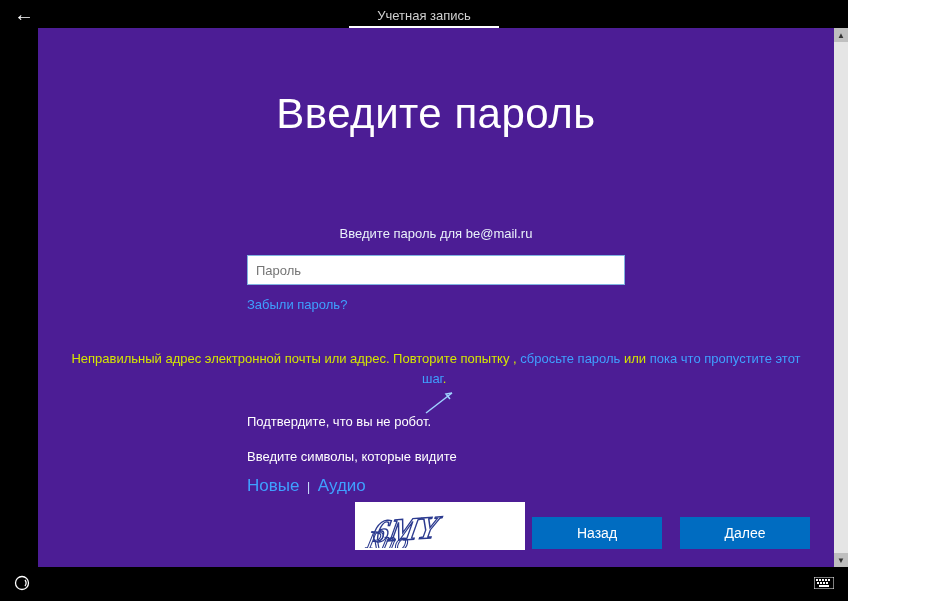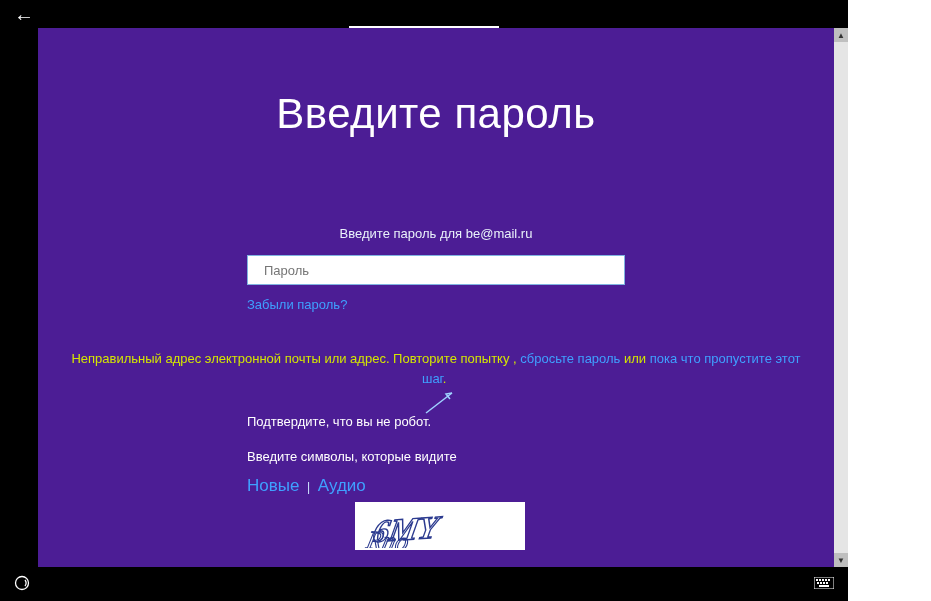--- a/index.html
+++ b/index.html
@@ -100,21 +100,21 @@
       margin-bottom: 14px;
       color: #eaf2fb;
     }
     .pwd {
       width: 378px;
       height: 30px;
       background: #fff;
       border: 1px solid #7fb3e0;
       color: #666;
       font-size: 13px;
-      padding: 0 16px;
+      padding: 0 8px;
       outline: none;
     }
     .forgot {
       display: inline-block;
       color: #3fa0ff;
       font-size: 13px;
       margin-top: 12px;
       cursor: pointer;
     }
     .error-line {
@@ -199,20 +199,21 @@
       height: 601px;
       background:#fff;
     }
   </style>
 </head>
 <body>
 
 <div class="outer">
   <div class="topbar">
     <span class="back-arrow">←</span>
+    <span class="tab-label">Учетная запись</span>
     <span class="tab-underline"></span>
   </div>
 
   <div class="surface-wrap">
     <div class="scroll-track">
       <div class="scroll-up">▲</div>
       <div class="scroll-down">▼</div>
     </div>
 
     <div class="panel">
@@ -245,20 +246,24 @@
           <span class="lk">Аудио</span>
         </div>
         <div class="captcha-img">
           <svg width="160" height="44" viewBox="0 0 160 44">
             <text x="20" y="34" font-family="Georgia, 'Times New Roman', serif" font-size="32" font-style="italic" font-weight="bold" fill="none" stroke="#2b3a8f" stroke-width="1.4" transform="skewX(-14) rotate(-4 80 22)">6MY</text>
             <text x="14" y="48" font-family="Georgia, serif" font-size="26" font-style="italic" fill="none" stroke="#2b3a8f" stroke-width="1.1" transform="skewX(-10) rotate(3 80 30)">Rno</text>
           </svg>
         </div>
       </div>
 
+      <div class="buttons">
+        <button class="btn">Назад</button>
+        <button class="btn">Далее</button>
+      </div>
     </div>
   </div>
 
   <div class="bottombar">
     <span class="ease">
       <svg width="16" height="16" viewBox="0 0 16 16" fill="none" stroke="#fff" stroke-width="1.3">
         <circle cx="8" cy="8" r="6.5"></circle>
         <path d="M11 5 A5 5 0 0 1 11 11"></path>
       </svg>
     </span>

